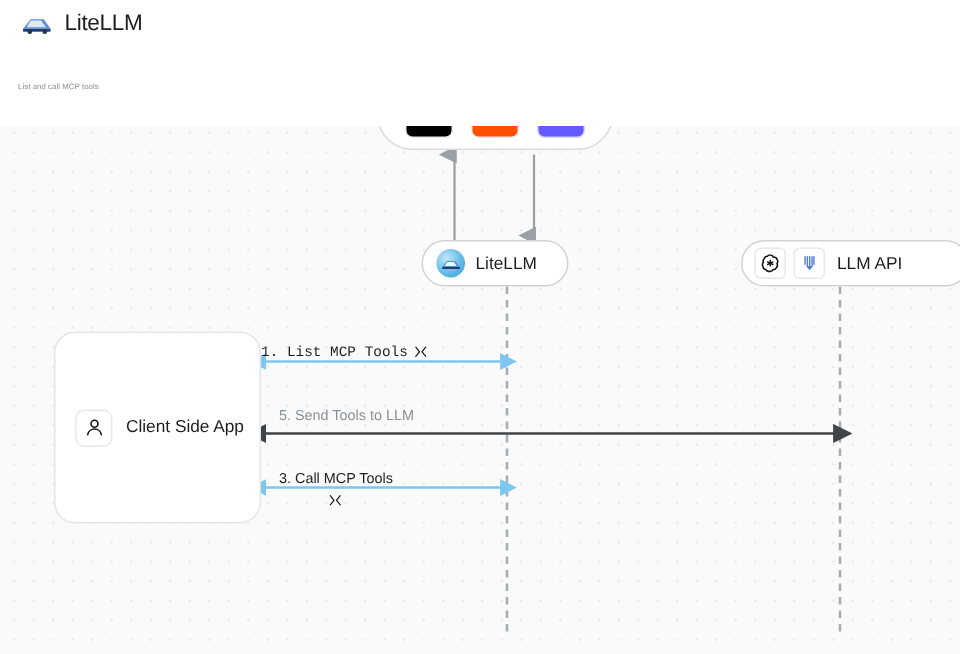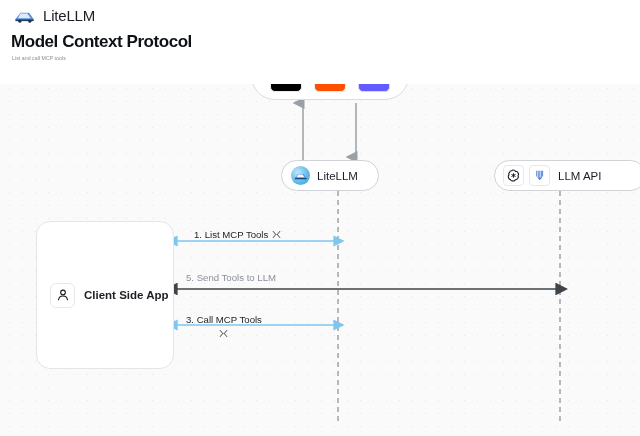--- a/index.html
+++ b/index.html
@@ -101,38 +101,38 @@
   }
   .llm-badge {
     width:21px; height:21px; border-radius:4px; background:#ffffff;
     border:1px solid #e6e8eb;
     display:flex; align-items:center; justify-content:center; flex:0 0 auto;
   }
   #llmapi-node-label { font-size:11.5px; color:#1b1f24; margin-left:3px;text-align:right; }
 
   
   #client-node {
-    left:36px; top:221px; width:138px; height:148px;
+    left:36px; top:221px; width:138px; height:128px;
     background:#ffffff; border:1.2px solid #e3e5e8; border-radius:14px;
-    display:flex; align-items:center; gap:9px; padding-left:13px;font-weight:bold;
+    display:flex; align-items:center; gap:9px; padding-left:13px;
   }
   #client-avatar {
     width:25px; height:25px; border-radius:6px; background:#ffffff;
     border:1px solid #e6e8eb;
     display:flex; align-items:center; justify-content:center; flex:0 0 auto;
   }
   #client-node-label { font-size:11.5px; color:#1b1f24; }
 
   
   .edge-label {
     position:absolute; z-index:16; font-size:9.6px;
     display:flex; align-items:center; gap:4px;
     background:transparent; white-space:nowrap;
   }
-  #edge-label-1 { left:194px; top:229px; color:#1b1f24; }
+  #edge-label-1 { left:174px; top:229px; color:#1b1f24;font-family:Liberation Mono, monospace; }
   #edge-label-2 { left:186px; top:272px; color:#8a9099; }
   #edge-label-3 { left:186px; top:314px; color:#1b1f24;flex-direction:column; }
   .tool-glyph { width:9px; height:9px; display:block; }
 </style>
 </head>
 <body>
 
 <div id="canvas"></div>
 <div id="canvas-mask-top"></div>
 
@@ -177,21 +177,20 @@
   <div id="brand">
     <svg id="brand-logo" viewBox="0 0 24 16">
       <path d="M1.5 11.5 L7 4.5 L16.5 4.5 L21.5 11.5 Z" fill="#5b8fd6"></path>
       <path d="M1.5 11.5 L21.5 11.5 L21.5 13.6 L1.5 13.6 Z" fill="#1f3d73"></path>
       <path d="M7 5.4 L14.6 5.4 L18.2 10.4 L4.2 10.4 Z" fill="#dfeaf7"></path>
       <circle cx="6.4" cy="13.6" r="1.7" fill="#25324a"></circle>
       <circle cx="17.3" cy="13.6" r="1.7" fill="#25324a"></circle>
     </svg>
     <span id="brand-name">LiteLLM</span>
   </div>
-  <div id="page-title">Model Context Protocol</div>
   <div id="page-subtitle">List and call MCP tools</div>
 </div>
 
 <div id="mcp-tools-label">MCP Tools</div>
 
 <div id="mcp-tools-box" class="node">
   <div class="tool-icon" id="tool-icon-0">
     <svg viewBox="0 0 24 24" width="22" height="22">
       <path d="M12 5 L20.5 19 L3.5 19 Z" fill="#6fe023"></path>
       <path d="M12 8.5 L16.5 16 L7.5 16 Z" fill="#000000"></path>

